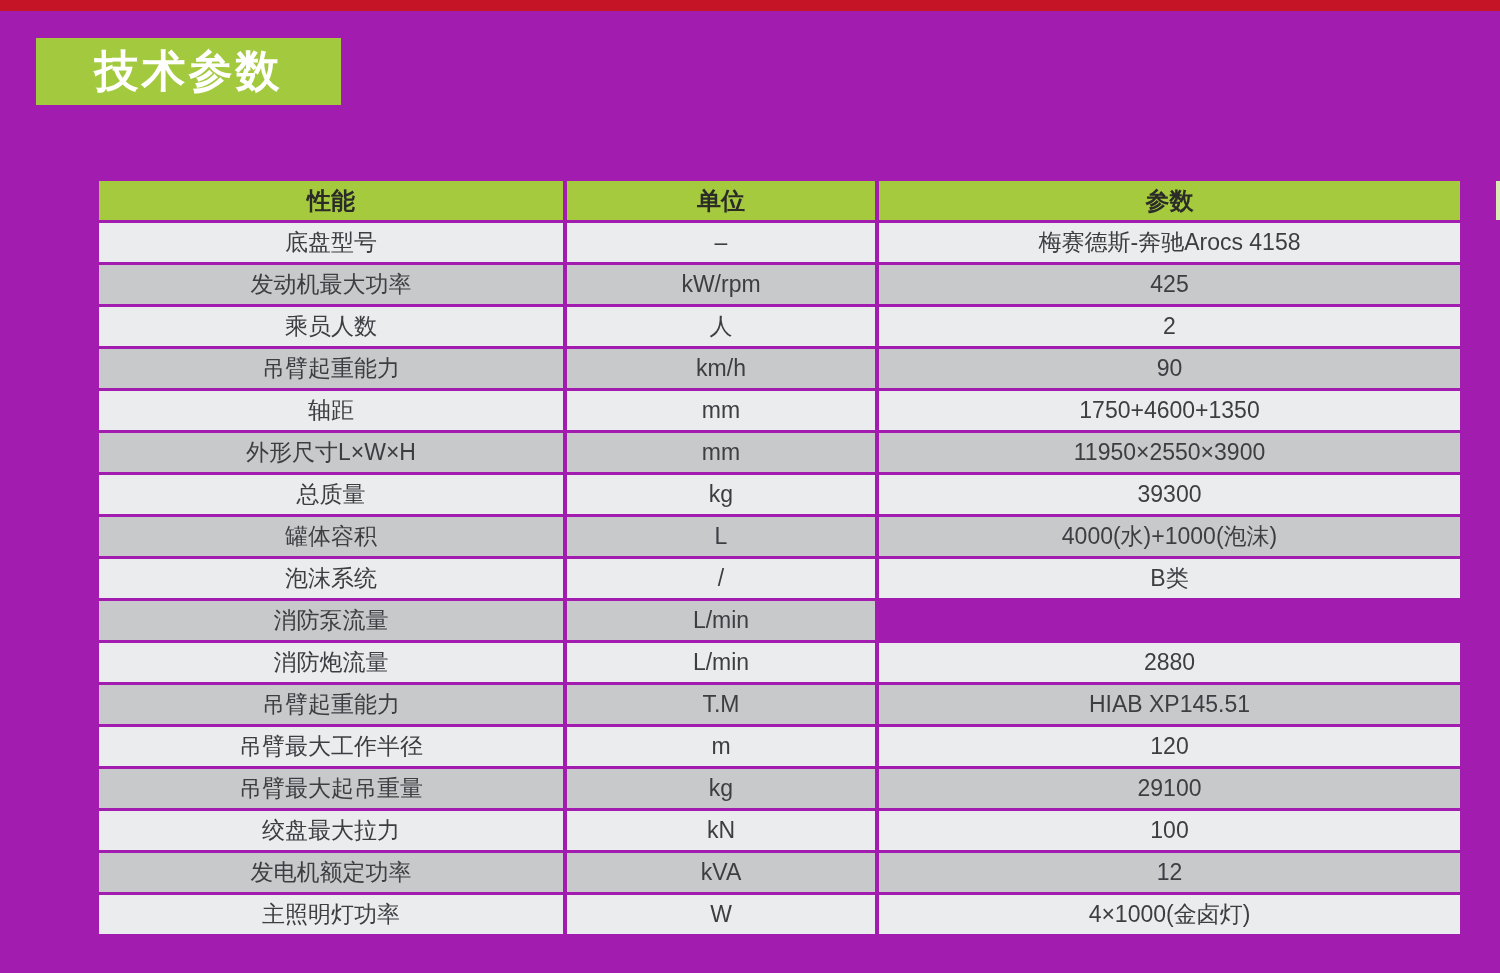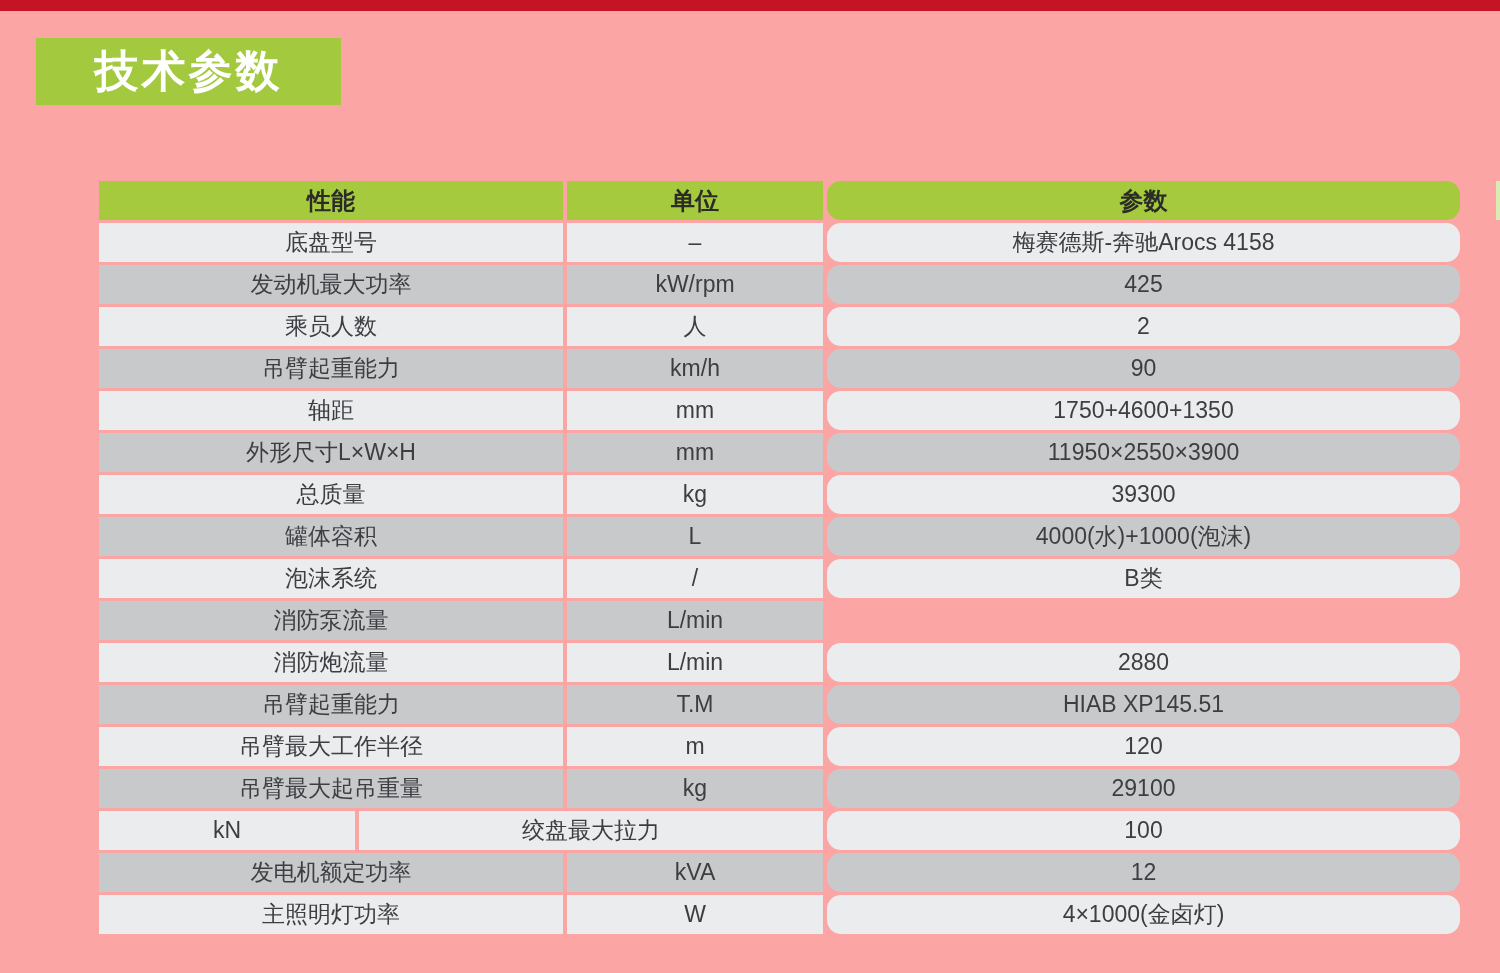--- a/index.html
+++ b/index.html
@@ -5,21 +5,21 @@
   html, body {
     margin: 0;
     padding: 0;
     background: #ffffff;
     font-family: "Liberation Sans", "DejaVu Sans", sans-serif;
   }
   .page {
     position: relative;
     width: 1500px;
     height: 973px;
-    background: #fca5a5;
+    background: #a21caf;
     overflow: hidden;
   }
   .top-bar {
     position: absolute;
     left: 0; top: 0;
     width: 1500px; height: 11px;
     background: #c41425;
   }
   .title-badge {
     position: absolute;
@@ -48,22 +48,22 @@
     height: 39px;
   }
   .td, .th {
     display: flex;
     align-items: center;
     justify-content: center;
     white-space: nowrap;
     overflow: hidden;
   }
   .col-perf  { width: 464px; }
-  .col-unit  { width: 256px; }
-  .col-value { flex: 1; border-radius: 14px; }
+  .col-unit  { width: 308px; }
+  .col-value { flex: 1; }
   .tr-head .th {
     background: #a5ca3e;
     color: #2b2b28;
     font-size: 24px;
     font-weight: bold;
   }
   .tr-data .td {
     color: #3c3e42;
     font-size: 23px;
   }
@@ -157,22 +157,22 @@
     <div class="td col-perf">吊臂最大工作半径</div>
     <div class="td col-unit">m</div>
     <div class="td col-value">120</div>
   </div>
       <div class="tr tr-data tr-dark">
     <div class="td col-perf">吊臂最大起吊重量</div>
     <div class="td col-unit">kg</div>
     <div class="td col-value">29100</div>
   </div>
       <div class="tr tr-data tr-light">
+    <div class="td col-perf">绞盘最大拉力</div>
     <div class="td col-unit">kN</div>
-    <div class="td col-perf">绞盘最大拉力</div>
     <div class="td col-value">100</div>
   </div>
       <div class="tr tr-data tr-dark">
     <div class="td col-perf">发电机额定功率</div>
     <div class="td col-unit">kVA</div>
     <div class="td col-value">12</div>
   </div>
       <div class="tr tr-data tr-light">
     <div class="td col-perf">主照明灯功率</div>
     <div class="td col-unit">W</div>

